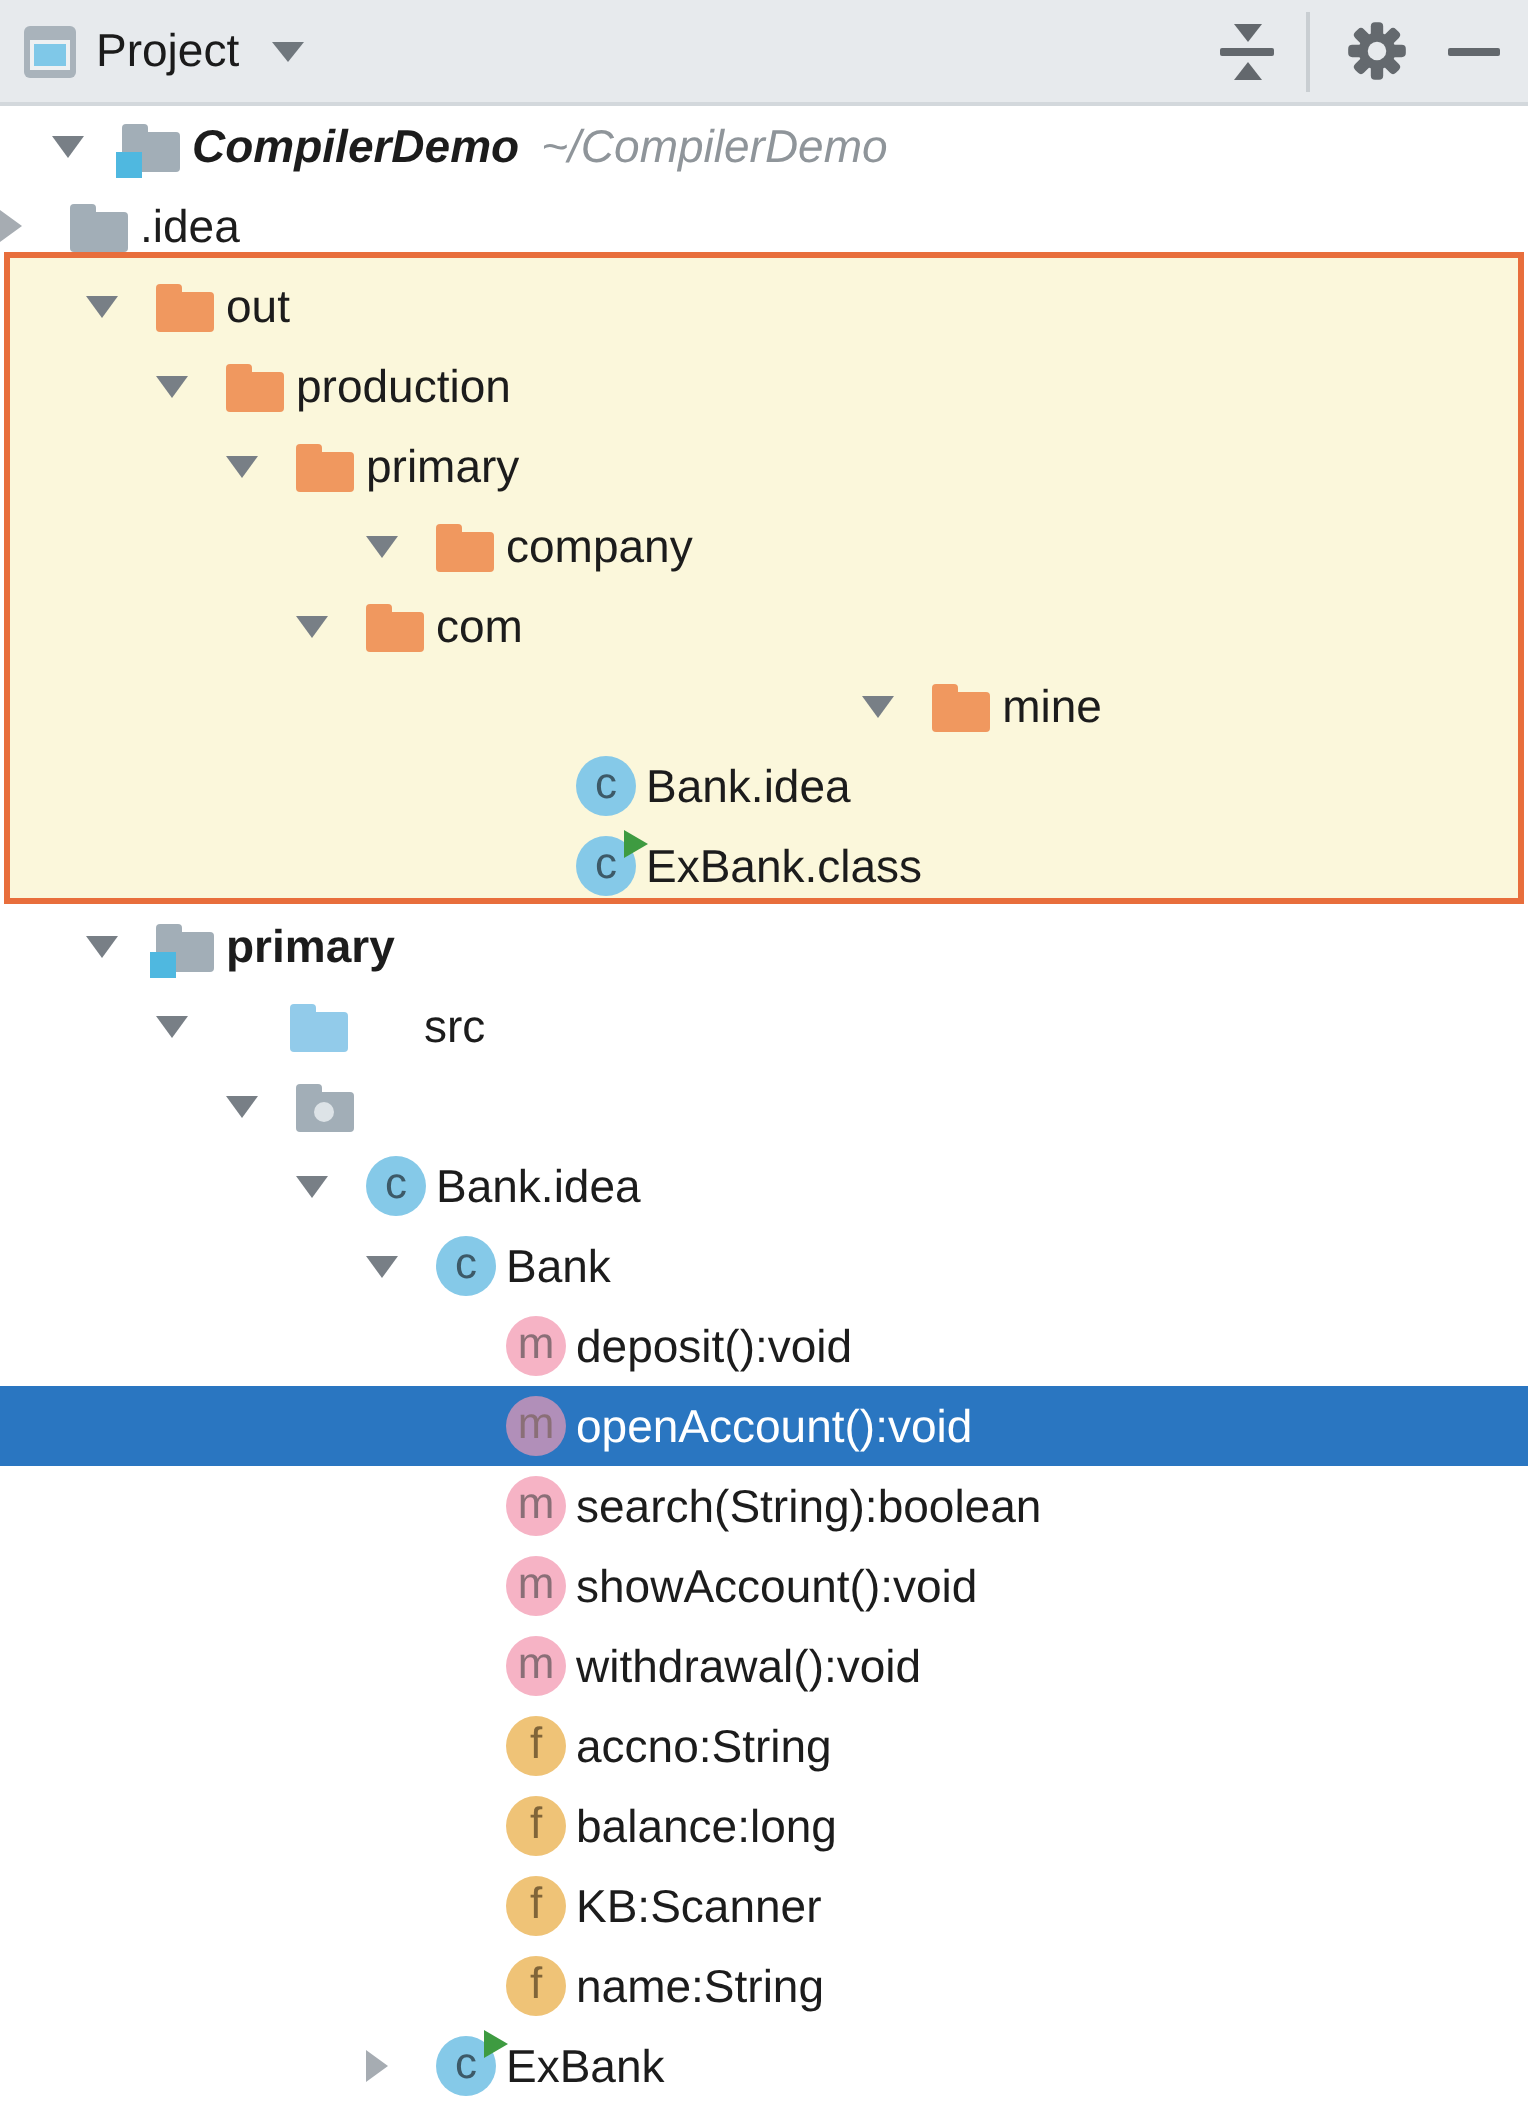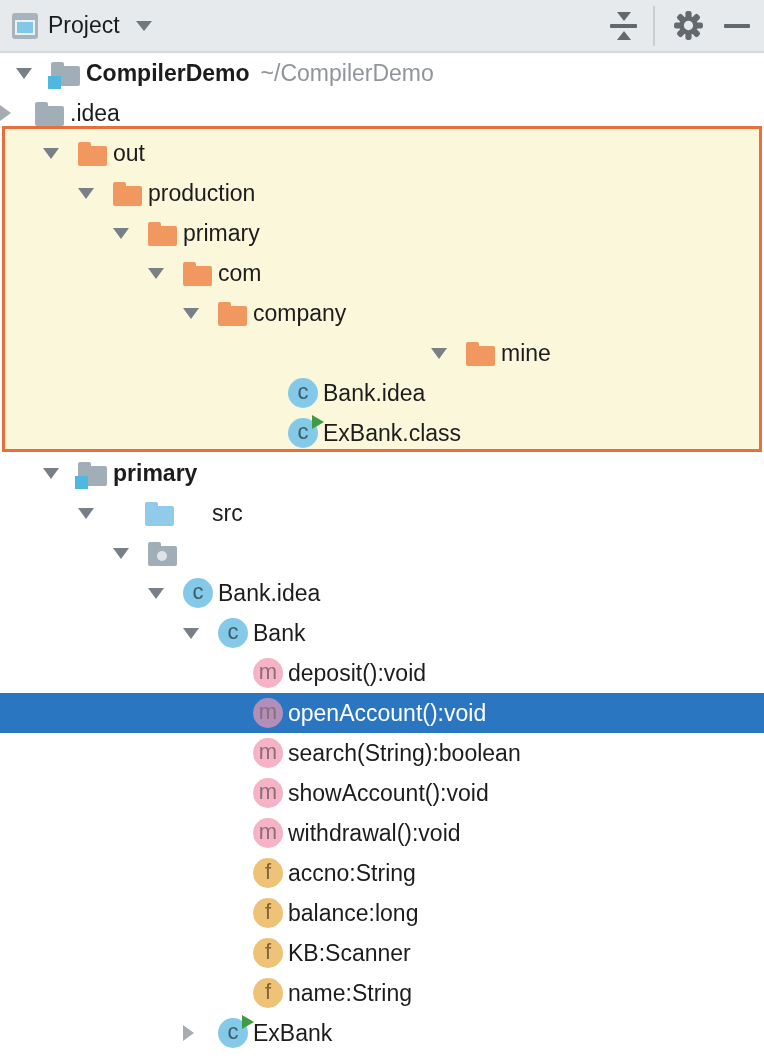--- a/index.html
+++ b/index.html
@@ -174,21 +174,21 @@
         <circle cx="17" cy="17" r="9"></circle>
       </g>
       <circle cx="17" cy="17" r="4.5" fill="#E7EAED"></circle>
     </svg>
   </span>
   <span class="min-btn"></span>
 </div>
 
 <div class="tree" id="tree">
     <div class="hl-box" style="top: 73px; height: 326px;"></div>
-    <div class="row bold" style="padding-left: 16px;">
+    <div class="row bold" style="padding-left: 26px; font-style: italic;">
       <span class="twisty">
         <i class="tri-exp"></i>
       </span>
       <span class="icon-slot">
         <span class="icon-folder" style="background: rgb(162, 174, 183);">
           <span class="tab" style="background: rgb(162, 174, 183);"></span>
           <span class="modsq" style="background: rgb(79, 184, 224);"></span>
         </span>
       </span>
       <span class="label">CompilerDemo</span>
@@ -231,41 +231,41 @@
       <span class="twisty">
         <i class="tri-exp"></i>
       </span>
       <span class="icon-slot">
         <span class="icon-folder" style="background: rgb(240, 152, 95);">
           <span class="tab" style="background: rgb(240, 152, 95);"></span>
         </span>
       </span>
       <span class="label">primary</span>
     </div>
+    <div class="row" style="padding-left: 183px;">
+      <span class="twisty">
+        <i class="tri-exp"></i>
+      </span>
+      <span class="icon-slot">
+        <span class="icon-folder" style="background: rgb(240, 152, 95);">
+          <span class="tab" style="background: rgb(240, 152, 95);"></span>
+        </span>
+      </span>
+      <span class="label">company</span>
+    </div>
     <div class="row" style="padding-left: 148px;">
       <span class="twisty">
         <i class="tri-exp"></i>
       </span>
       <span class="icon-slot">
         <span class="icon-folder" style="background: rgb(240, 152, 95);">
           <span class="tab" style="background: rgb(240, 152, 95);"></span>
         </span>
       </span>
       <span class="label">com</span>
-    </div>
-    <div class="row" style="padding-left: 183px;">
-      <span class="twisty">
-        <i class="tri-exp"></i>
-      </span>
-      <span class="icon-slot">
-        <span class="icon-folder" style="background: rgb(240, 152, 95);">
-          <span class="tab" style="background: rgb(240, 152, 95);"></span>
-        </span>
-      </span>
-      <span class="label">company</span>
     </div>
     <div class="row" style="padding-left: 218px; justify-content: center;">
       <span class="twisty">
         <i class="tri-exp"></i>
       </span>
       <span class="icon-slot">
         <span class="icon-folder" style="background: rgb(240, 152, 95);">
           <span class="tab" style="background: rgb(240, 152, 95);"></span>
         </span>
       </span>

